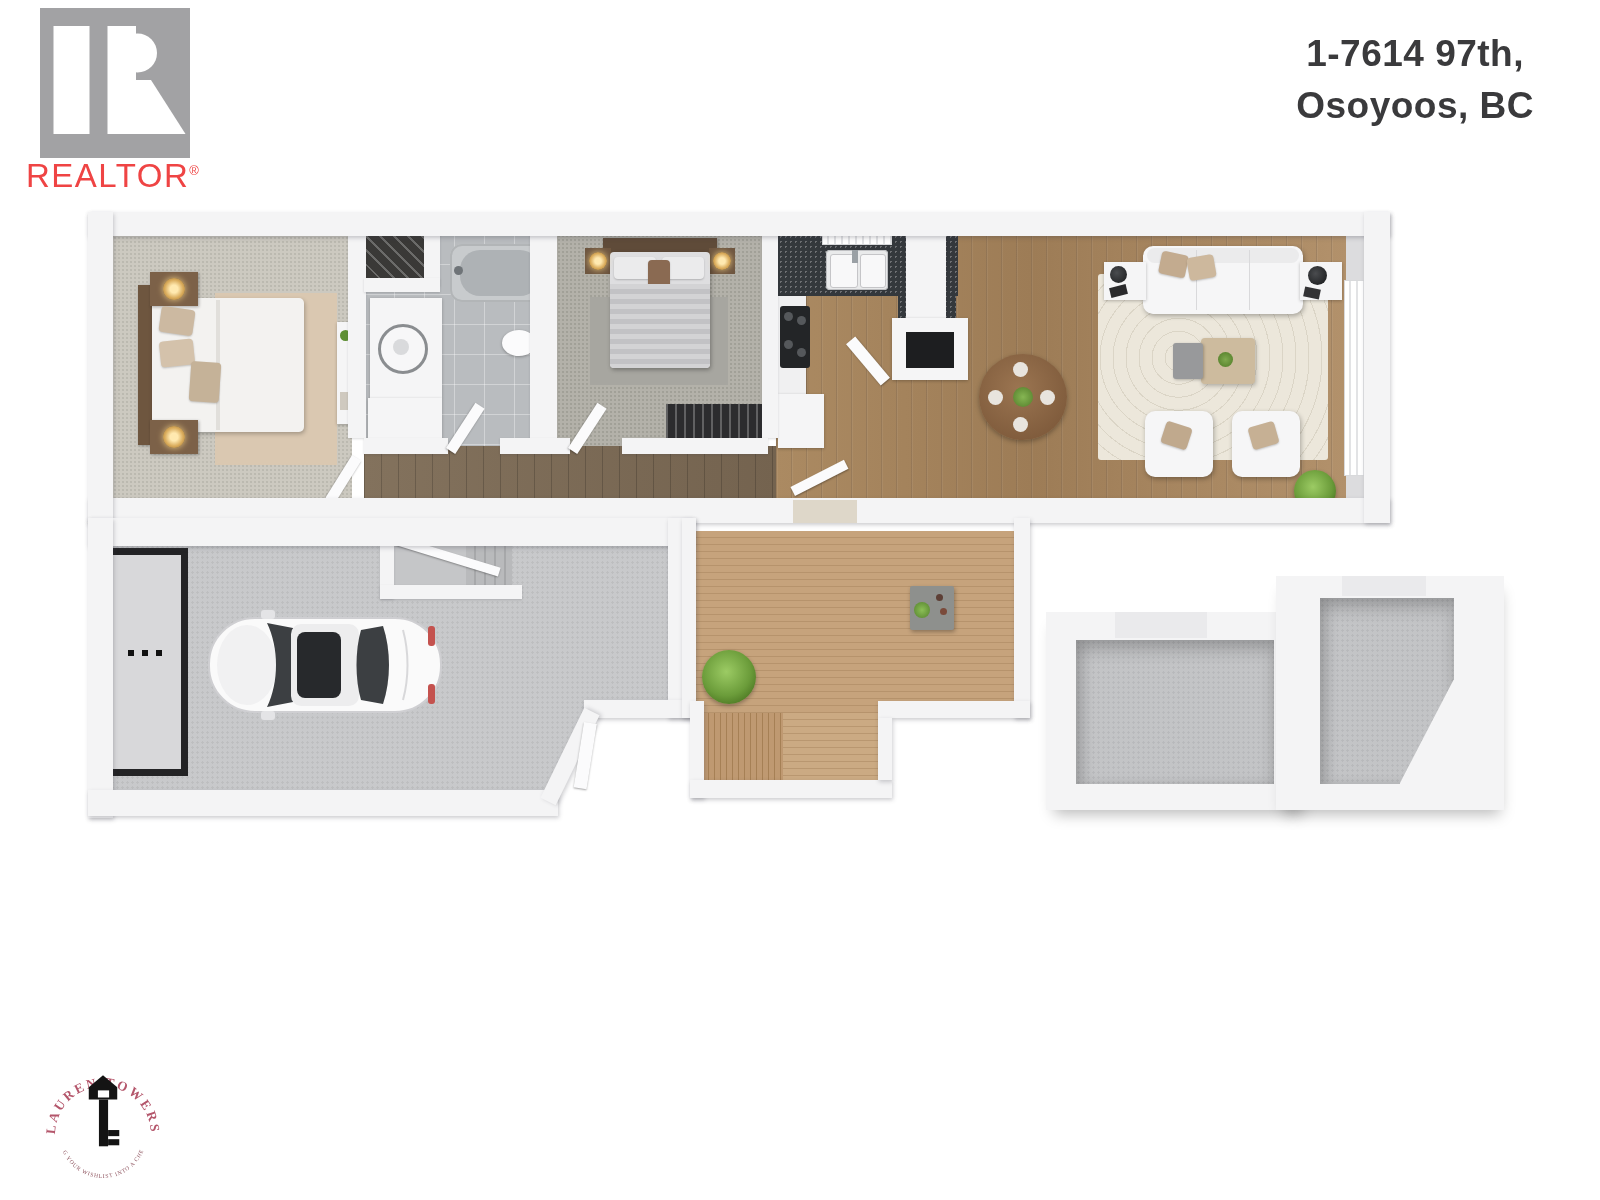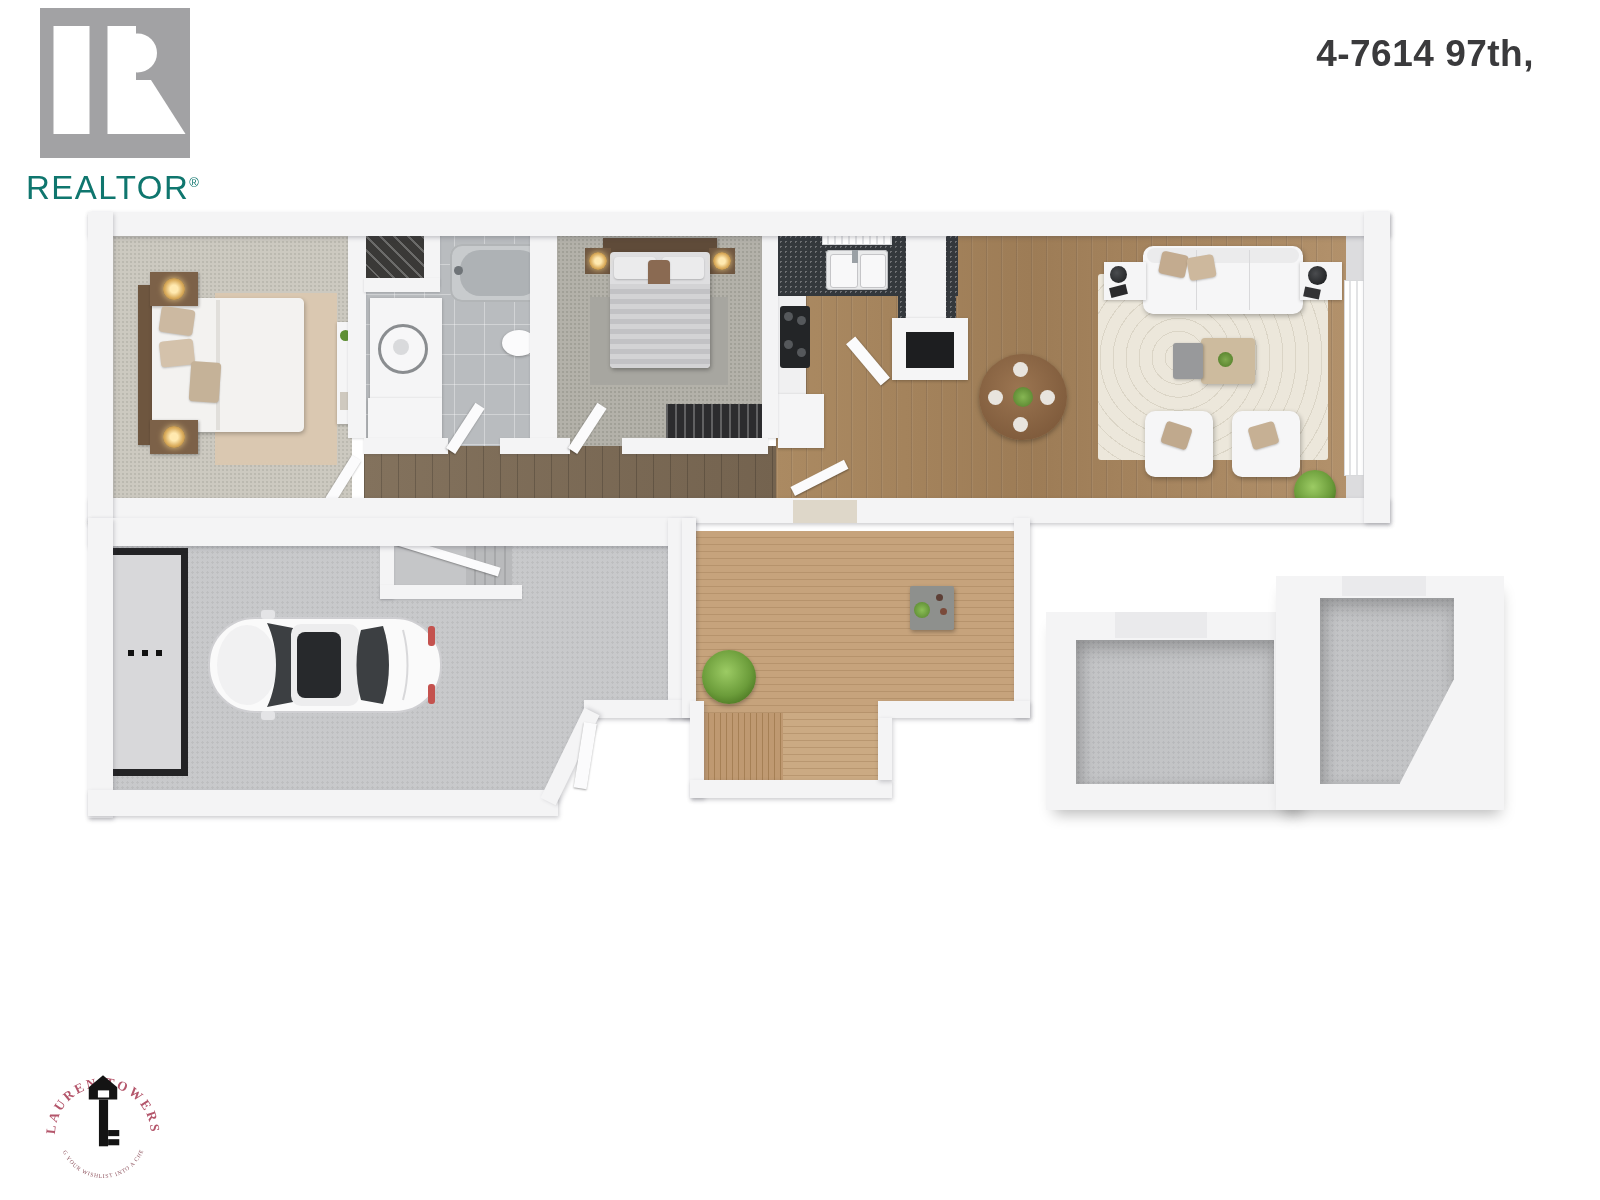--- a/index.html
+++ b/index.html
@@ -27,41 +27,42 @@
   .win{position:absolute;background:#fdfdfe;box-shadow:inset 0 0 0 1px #d8d9db;}
   .winh{background-image:repeating-linear-gradient(180deg,#ffffff 0 5px,#e2e3e5 5px 7px);}
   .winv{background-image:repeating-linear-gradient(90deg,#ffffff 0 5px,#e2e3e5 5px 7px);}
   .lampglow{position:absolute;border-radius:50%;background:radial-gradient(circle,#ffe9b0 25%,#d8a958 60%,#7d6743 100%);box-shadow:0 0 6px rgba(255,220,140,.8);}
   .dchair{position:absolute;background:#f2f2f3;border:1px solid #d5d5d8;border-radius:9px;box-shadow:0 1px 3px rgba(0,0,0,.25);}
   .wchair{position:absolute;background:#f3f3f4;border:5px solid #c9a97e;border-radius:10px;box-shadow:0 1px 3px rgba(0,0,0,.25);}
   .plant{position:absolute;border-radius:50%;background:radial-gradient(circle at 45% 40%,#9ccb64,#6b9c3a 55%,#47711f 85%);box-shadow:0 2px 4px rgba(0,0,0,.3);}
   .pillow{position:absolute;border-radius:4px;box-shadow:0 1px 2px rgba(0,0,0,.2);}
   .rug{position:absolute;}
   .addr{position:absolute;top:28px;right:66px;text-align:center;color:#3a3a3c;font-size:37px;font-weight:600;line-height:1.4;letter-spacing:.5px;}
-  .realtor-word{position:absolute;left:26px;top:169px;color:#0f766e;font-size:33px;letter-spacing:1.5px;font-weight:400;}
+  .realtor-word{position:absolute;left:26px;top:157px;color:#ef4444;font-size:33px;letter-spacing:1.5px;font-weight:400;}
   .realtor-word sup{font-size:13px;}
 </style>
 </head>
 <body>
 
 <div id="canvas">
 
   <div class="abs" style="left:40px;top:8px;width:150px;height:150px;">
     <svg width="150" height="150" viewBox="0 0 100 100">
       <rect width="100" height="100" fill="#a2a2a4"></rect>
       <rect x="9" y="12" width="24" height="72" fill="#ffffff"></rect>
       <rect x="45" y="12" width="19" height="36" fill="#ffffff"></rect>
       <circle cx="65" cy="30" r="13" fill="#ffffff"></circle>
       <polygon points="45,48 74,48 97,84 45,84" fill="#ffffff"></polygon>
     </svg>
   </div>
   <div class="realtor-word"><span>REALTOR</span><sup>®</sup></div>
 
   <div class="addr">
-    <div>4-7614 97th,</div>
+    <div>1-7614 97th,</div>
+    <div>Osoyoos, BC</div>
   </div>
 
   <div class="abs" style="left:0;top:0;width:1600px;height:1200px;">
 
     <div class="abs carpet1" style="left:113px;top:236px;width:239px;height:264px;z-index:1;"></div>
     <div class="rug" style="left:215px;top:293px;width:122px;height:172px;background:#dac8b1;z-index:1;"></div>
     <div class="abs tile" style="left:364px;top:234px;width:180px;height:220px;z-index:1;"></div>
     <div class="abs" style="left:366px;top:236px;width:60px;height:44px;background:#3a3937;background-image:repeating-linear-gradient(45deg,rgba(255,255,255,.25) 0 2px,transparent 2px 10px);z-index:2;"></div>
     <div class="abs carpet2" style="left:557px;top:234px;width:206px;height:218px;z-index:1;"></div>
     <div class="rug" style="left:590px;top:297px;width:138px;height:88px;background:#a7a6a0;z-index:1;"></div>

